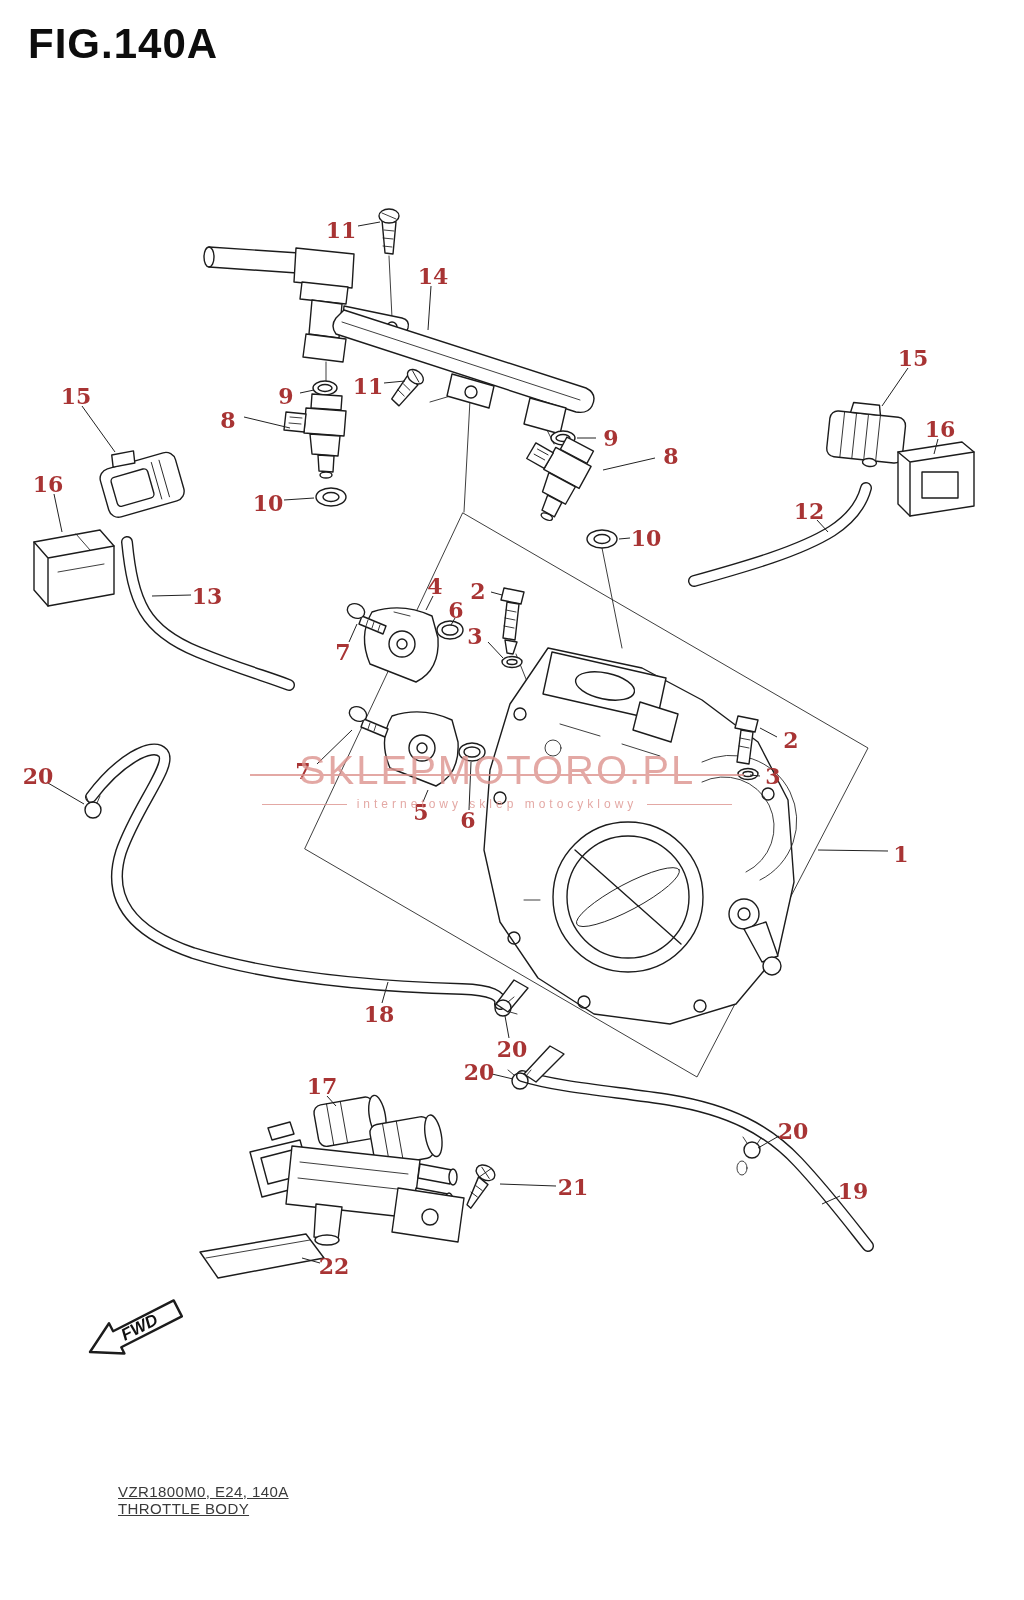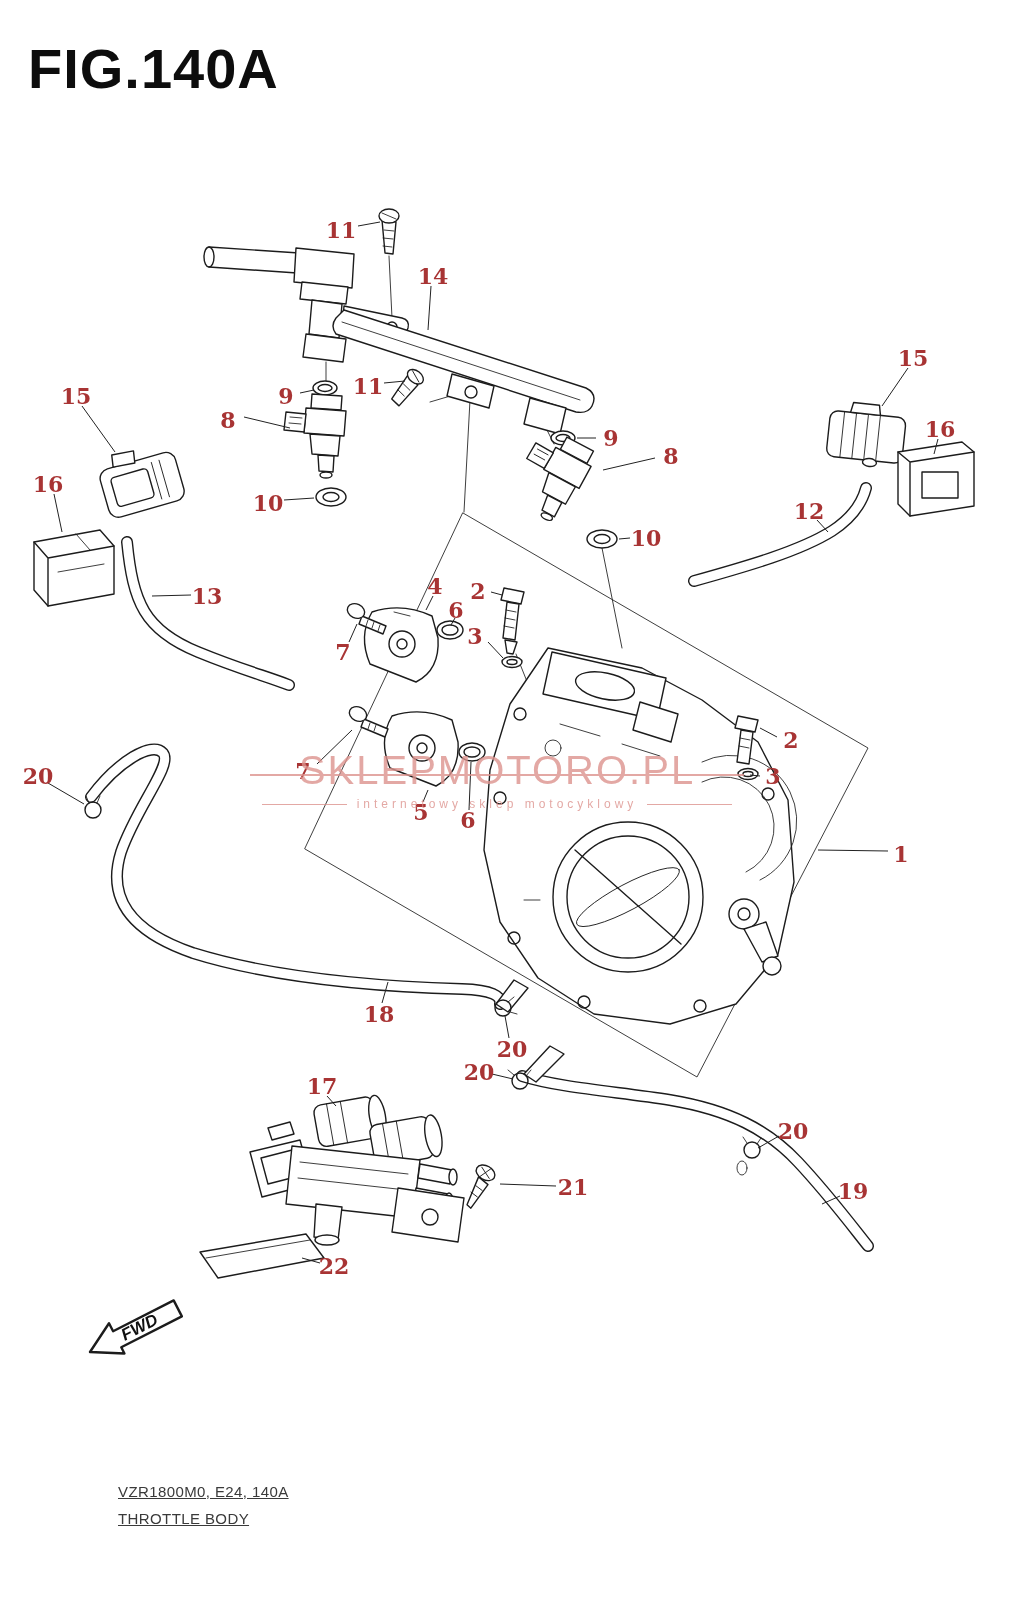--- a/index.html
+++ b/index.html
@@ -1,39 +1,39 @@
 <!DOCTYPE html>
 <html style="--callout: #a83434; --wm: #dd938e;"><head>
 <meta charset="utf-8">
 <style>
   * { margin:0; padding:0; box-sizing:border-box; }
   html,body { width:1024px; height:1600px; background:#ffffff; overflow:hidden; position:relative;
               font-family:"Liberation Sans", sans-serif; }
-  .page-title { position:absolute; left:28px; top:20px; font-size:56px; font-weight:800;
-                letter-spacing:1px; color:#0d0d0d;margin-top:16px; }
+  .page-title { position:absolute; left:28px; top:20px; font-size:42px; font-weight:800;
+                letter-spacing:1px; color:#0d0d0d; }
   svg#diagram { position:absolute; left:0; top:0; }
   .ln  { fill:none; stroke:#1c1c1c; stroke-width:1.4; stroke-linecap:round; stroke-linejoin:round; }
   .lnw { fill:#ffffff; stroke:#1c1c1c; stroke-width:1.4; stroke-linejoin:round; }
   .thin { stroke-width:0.85; }
   .hose-o { fill:none; stroke:#1c1c1c; stroke-width:12; stroke-linecap:round; }
   .hose-i { fill:none; stroke:#ffffff; stroke-width:9.2; stroke-linecap:round; }
   .leader { stroke:#222; stroke-width:1; }
   .callout { fill:var(--callout,#a83434); font-family:"DejaVu Serif", serif; font-size:22px;
              font-weight:bold; text-anchor:middle; dominant-baseline:central; }
   .fwd-text { font-family:"Liberation Sans", sans-serif; font-style:italic; font-weight:800;
               font-size:17px; fill:#101010; }
   .wm { position:absolute; left:262px; top:748px; width:470px; text-align:center;
         color:var(--wm,#dd938e); opacity:.8; pointer-events:none; }
   .wm-main { font-size:40px; font-weight:400; letter-spacing:2px; position:relative; }
   .wm-strike { position:absolute; left:-12px; right:-12px; top:26px; height:2px; background:#dd938e; }
   .wm-sub { margin-top:4px; display:flex; align-items:center; gap:10px; font-size:12px;
             letter-spacing:4px; white-space:nowrap; }
   .wm-sub::before,.wm-sub::after { content:""; flex:1; height:1px; background:#dd938e; }
   .footer { position:absolute; left:118px; top:1483px; font-size:15px; color:#3a3a3a; letter-spacing:.4px;text-decoration:underline; }
-  .footer .l2 { margin-top:10px; }
+  .footer .l2 { }
 </style>
 </head>
 <body>
 
 <h1 class="page-title">FIG.140A</h1>
 
 <svg id="diagram" width="1024" height="1600" viewBox="0 0 1024 1600" xmlns="http://www.w3.org/2000/svg">
 
   <polygon class="ln thin" points="463,513 868,748 697,1077 305,849"></polygon>
 

